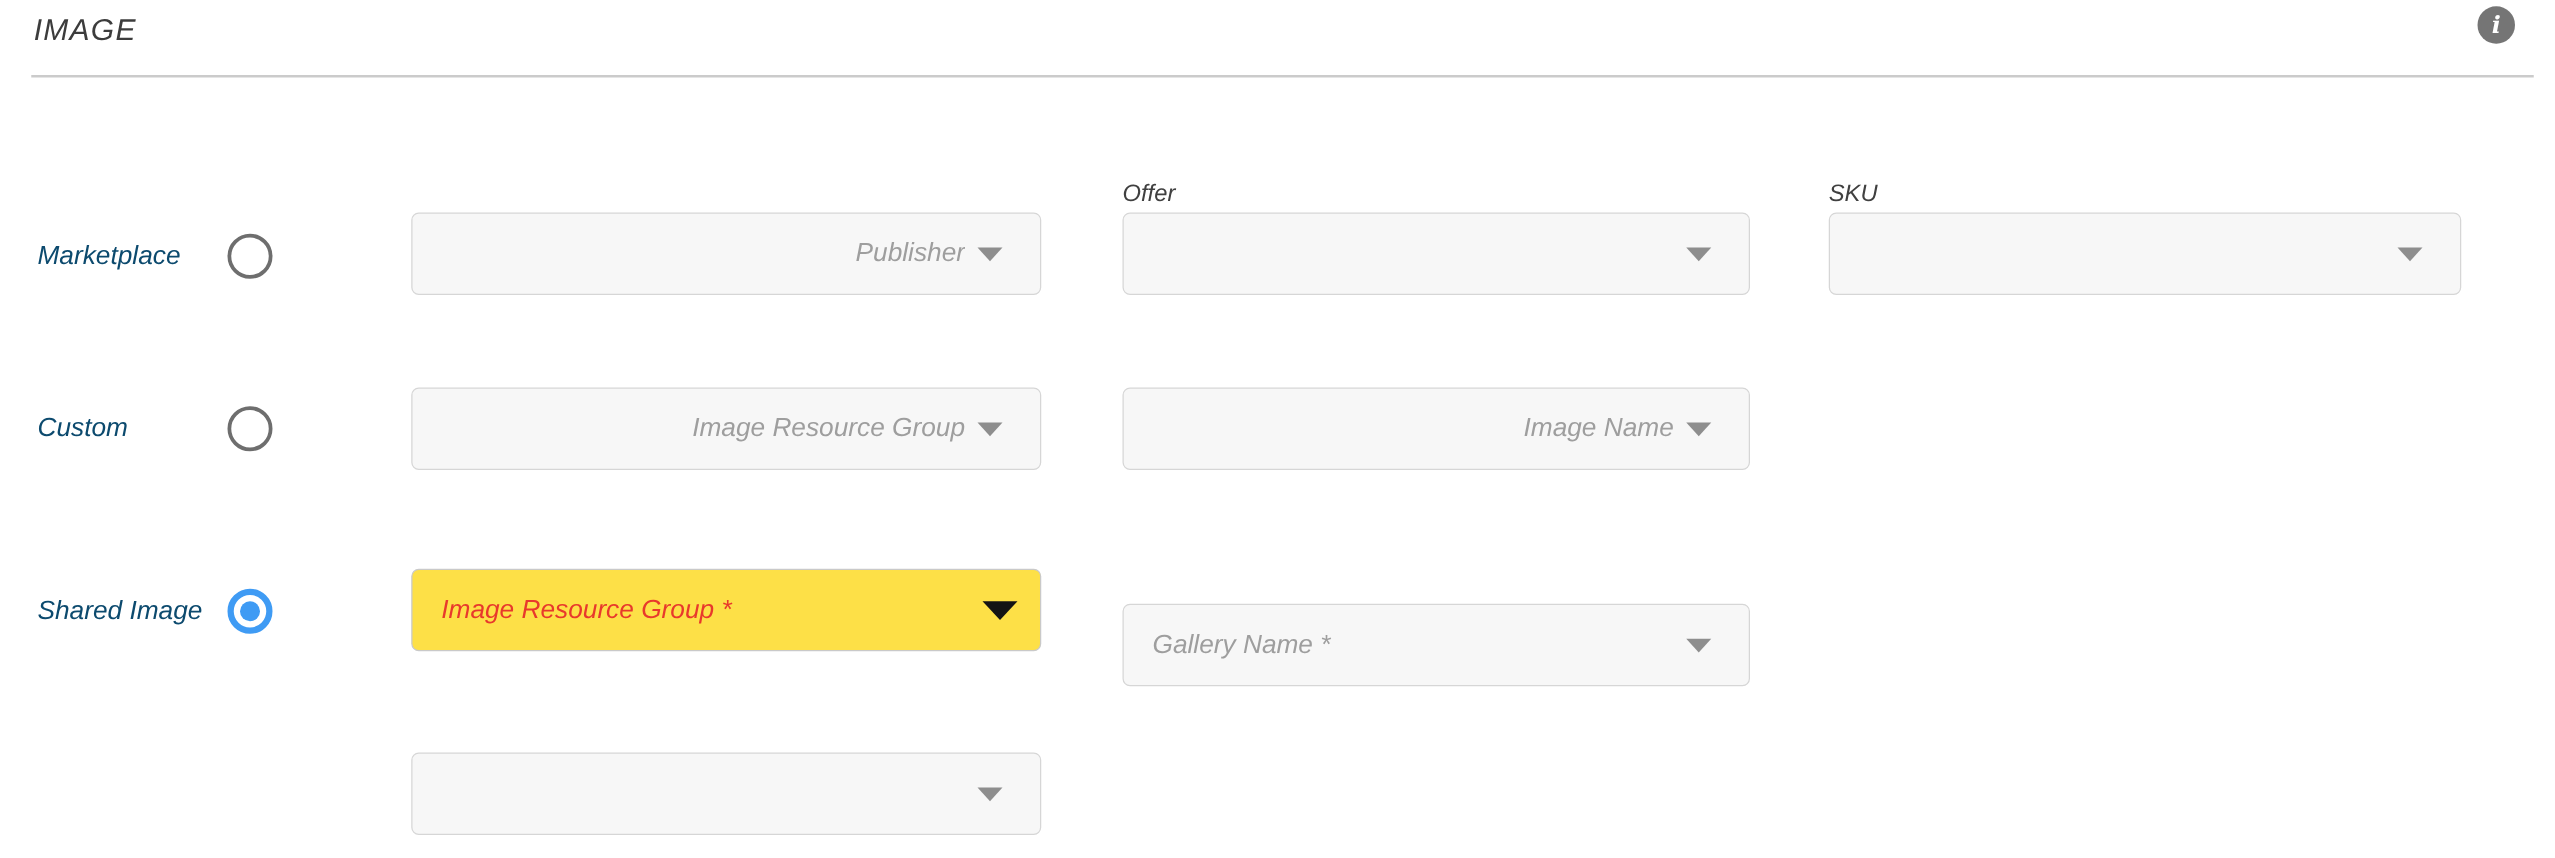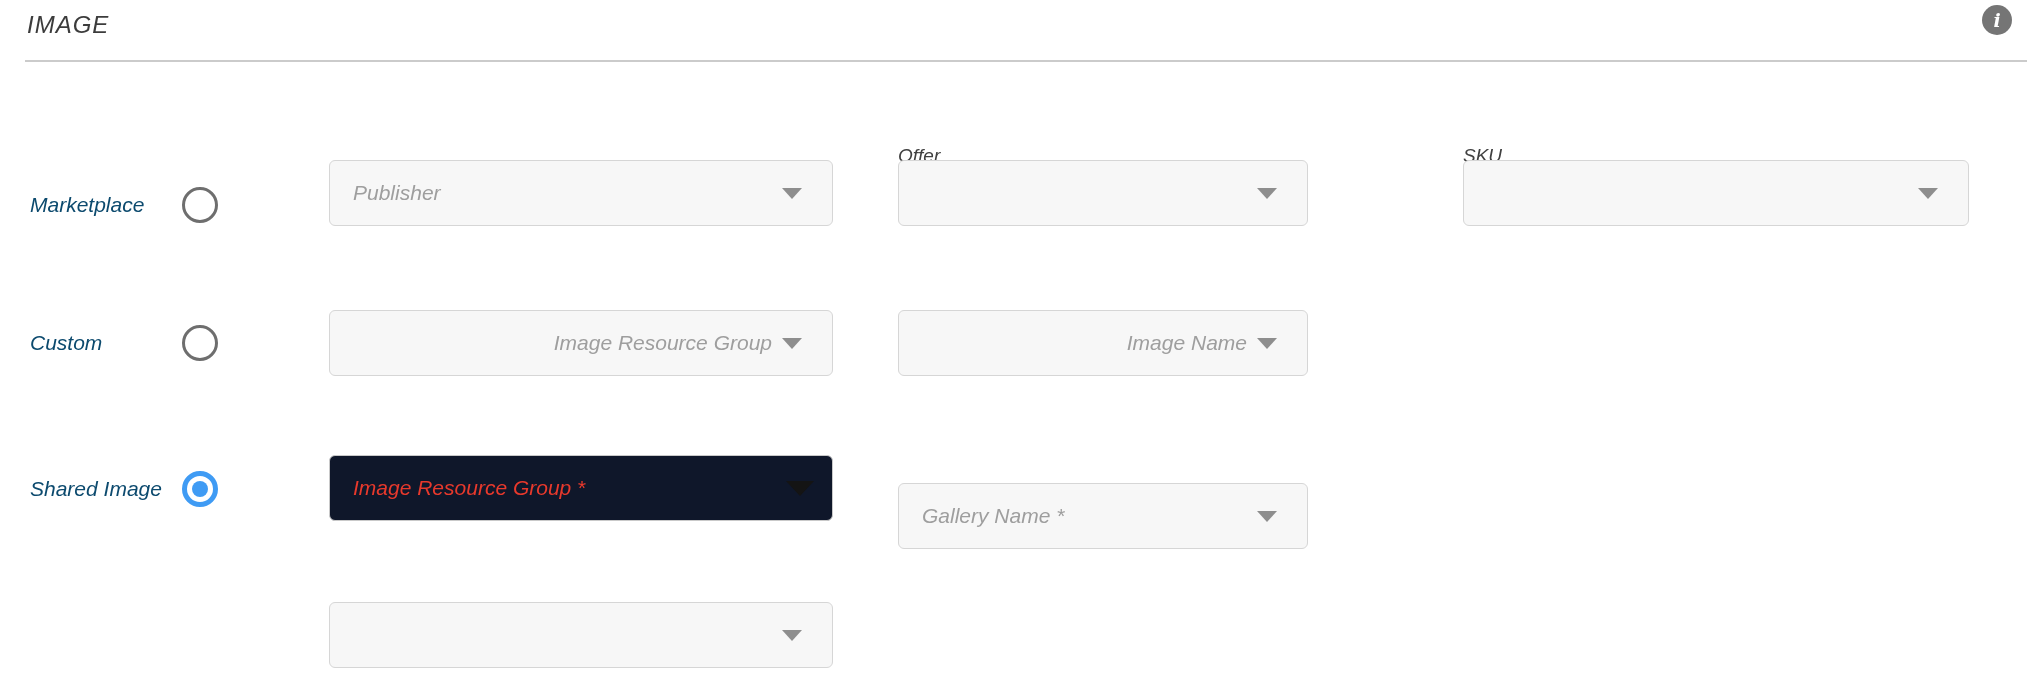--- a/index.html
+++ b/index.html
@@ -98,21 +98,21 @@
   .dd .arrow {
     position: absolute;
     right: 30px; top: 50%;
     margin-top: -5px;
     width: 0; height: 0;
     border-left: 10px solid transparent;
     border-right: 10px solid transparent;
     border-top: 11px solid #8e8e8e;
   }
   .dd.active {
-    background: #0f172a;
+    background: #fde047;
     border-color: #c9c9c9;
   }
   .dd.active .val { color: #e8392c; }
   .dd.active .arrow {
     right: 18px;
     margin-top: -7px;
     border-left-width: 14px;
     border-right-width: 14px;
     border-top: 15px solid #141414;
   }
@@ -122,23 +122,23 @@
     position: absolute;
     top: 146px;
     height: 20px;
     line-height: 20px;
     font-size: 19px;
     color: #404040;
   }
 
   
   .c1 { left: 329px;  width: 504px; }
-  .c2 { left: 898px;  width: 410px; }
+  .c2 { left: 898px;  width: 502px; }
   .c3 { left: 1463px; width: 506px; }
-  .r1 { top: 160px; }
+  .r1 { top: 170px; text-align: right; }
   .r2 { top: 310px; text-align: right; }
   .r3 { top: 483px; }
   .r3a { top: 455px; }
   .r4 { top: 602px; }
 </style>
 </head>
 <body>
 
 <div class="screen">
 

